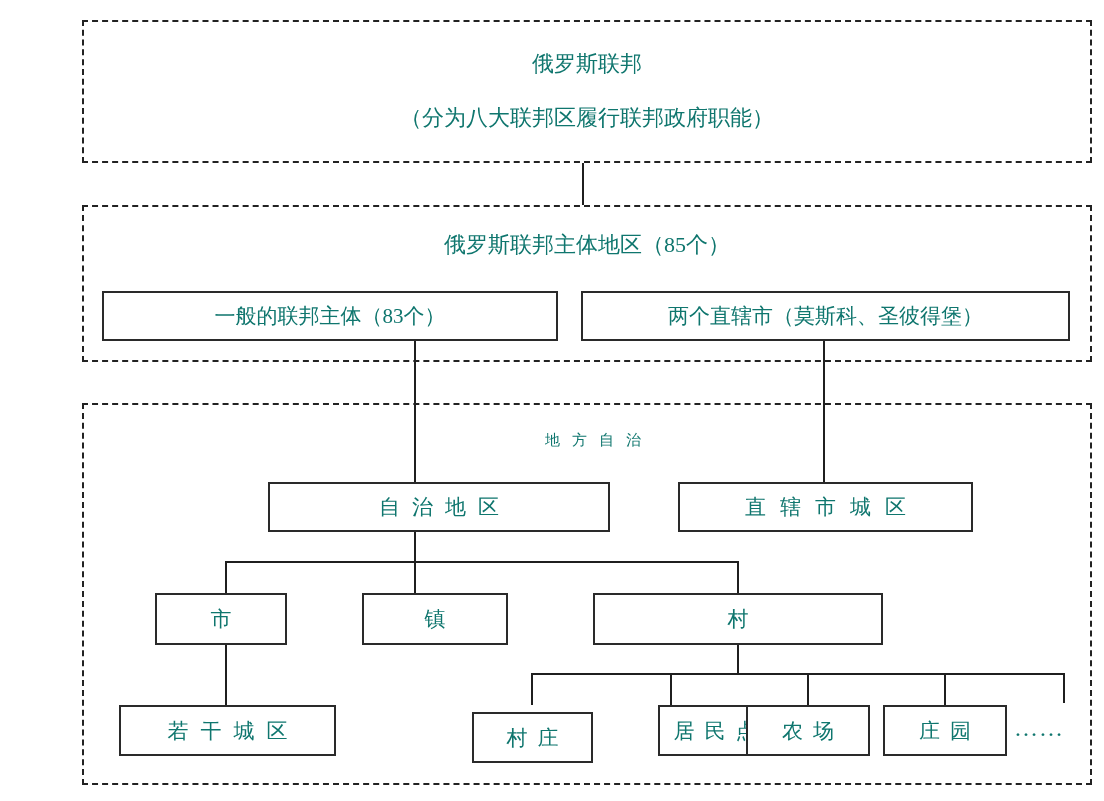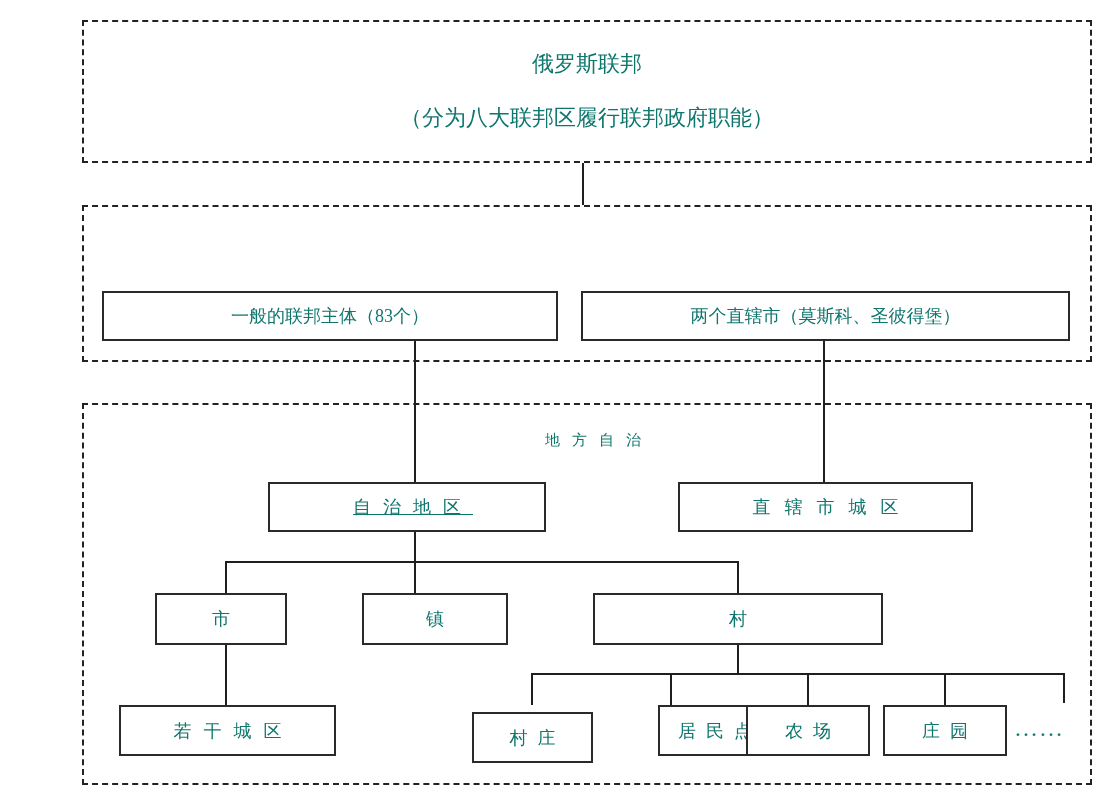--- a/index.html
+++ b/index.html
@@ -32,21 +32,21 @@
     white-space: nowrap;
   }
   .node {
     position: absolute;
     border: 2px solid #2a2a2a;
     background: #ffffff;
     box-sizing: border-box;
     display: flex;
     align-items: center;
     justify-content: center;
-    font-size: 18px;
+    font-size: 21px;
     white-space: nowrap;
     z-index: 3;
   }
   .line {
     position: absolute;
     background: #1f1f1f;
     z-index: 2;
   }
   .ls12 { letter-spacing: 12px; padding-left: 12px; }
   .ls14 { letter-spacing: 14px; padding-left: 14px; }
@@ -65,20 +65,21 @@
 <body>
 
 <div id="stage">
 
   <div class="group" style="left:82px; top:20px; width:1010px; height:143px;"></div>
   <div class="group" style="left:82px; top:205px; width:1010px; height:157px;"></div>
   <div class="group" style="left:82px; top:403px; width:1010px; height:382px;"></div>
 
   <div class="group-title" style="top:50px;">俄罗斯联邦</div>
   <div class="group-title" style="top:104px;">（分为八大联邦区履行联邦政府职能）</div>
+  <div class="group-title" style="top:231px;">俄罗斯联邦主体地区（85个）</div>
   <div class="group-title ls12" style="top:426px; font-size:15px;">地方自治</div>
 
   <div class="line" style="left:582px; top:163px; width:2px; height:42px;"></div>
   <div class="line" style="left:414px; top:341px; width:2px; height:141px;"></div>
   <div class="line" style="left:823px; top:341px; width:2px; height:141px;"></div>
   <div class="line" style="left:414px; top:532px; width:2px; height:61px;"></div>
   <div class="line" style="left:225px; top:561px; width:514px; height:2px;"></div>
   <div class="line" style="left:225px; top:561px; width:2px; height:32px;"></div>
   <div class="line" style="left:737px; top:561px; width:2px; height:32px;"></div>
   <div class="line" style="left:225px; top:645px; width:2px; height:60px;"></div>
@@ -86,21 +87,21 @@
   <div class="line" style="left:531px; top:673px; width:534px; height:2px;"></div>
   <div class="line" style="left:531px; top:673px; width:2px; height:32px;"></div>
   <div class="line" style="left:670px; top:673px; width:2px; height:32px;"></div>
   <div class="line" style="left:807px; top:673px; width:2px; height:32px;"></div>
   <div class="line" style="left:944px; top:673px; width:2px; height:32px;"></div>
   <div class="line" style="left:1063px; top:673px; width:2px; height:30px;"></div>
 
   <div class="node" style="left:102px; top:291px; width:456px; height:50px;">一般的联邦主体（83个）</div>
   <div class="node" style="left:581px; top:291px; width:489px; height:50px;">两个直辖市（莫斯科、圣彼得堡）</div>
 
-  <div class="node ls12" style="left:268px; top:482px; width:278px; height:50px;text-decoration:underline;">自治地区</div>
+  <div class="node ls12" style="left:268px; top:482px; width:342px; height:50px;">自治地区</div>
   <div class="node ls14" style="left:678px; top:482px; width:295px; height:50px;">直辖市城区</div>
 
   <div class="node" style="left:155px; top:593px; width:132px; height:52px;">市</div>
   <div class="node" style="left:362px; top:593px; width:146px; height:52px;">镇</div>
   <div class="node" style="left:593px; top:593px; width:290px; height:52px;">村</div>
 
   <div class="node ls12" style="left:119px; top:705px; width:217px; height:51px;">若干城区</div>
   <div class="node ls10" style="left:472px; top:705px; width:121px; height:51px;margin-top:7px;">村庄</div>
   <div class="node ls10" style="left:610px; top:705px; width:114px; height:51px;margin-left:48px;">居民点</div>
   <div class="node ls10" style="left:746px; top:705px; width:124px; height:51px;">农场</div>

